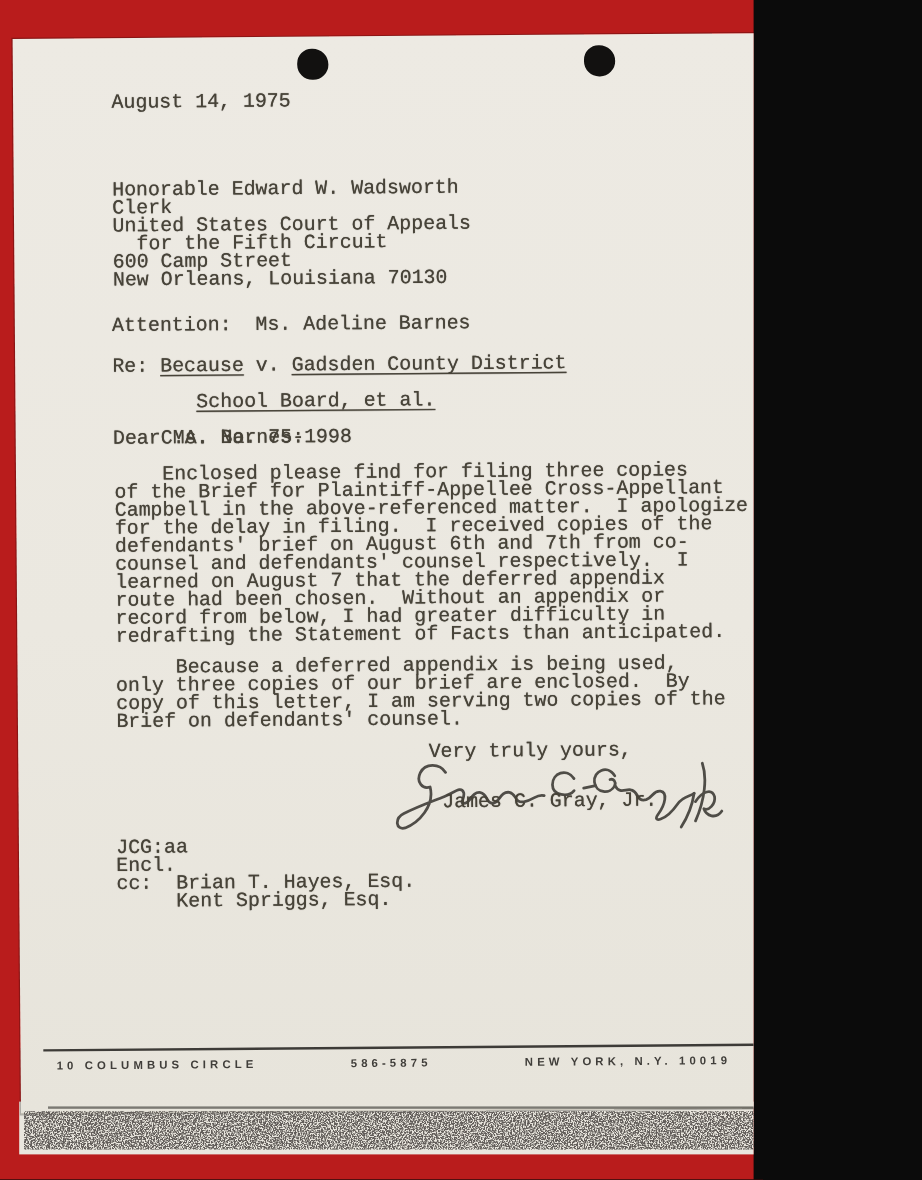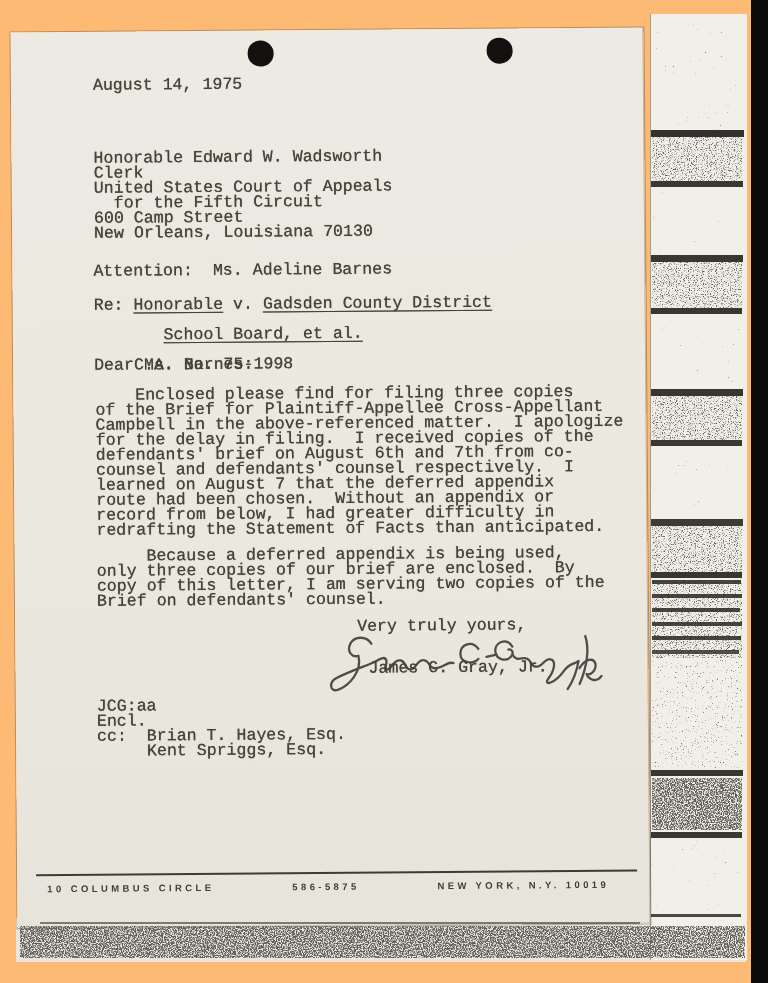--- a/index.html
+++ b/index.html
@@ -1,16 +1,16 @@
 <!DOCTYPE html>
 <html><head>
 <meta charset="utf-8">
 <style>
   html,body{margin:0;padding:0;background:#0b0b0b;}
-  .stage{position:relative;width:751px;height:983px;background:#fdba74;overflow:hidden;
+  .stage{position:relative;width:628px;height:983px;background:#b91c1c;overflow:hidden;
          font-family:"Liberation Mono","DejaVu Sans Mono",monospace;}
   
   .backing{position:absolute;left:16px;top:918px;width:730px;height:44px;background:#e9e6de;}
   
   .paper{position:absolute;left:14px;top:30px;width:632px;height:895px;
          background:linear-gradient(180deg,#edeae3 0%,#ebe8e0 55%,#e7e4db 100%);
          transform:rotate(-0.45deg);
          border-right:1px solid #bdb9ae;border-bottom:1px solid #c5c1b6;
          box-shadow:0 0 0 1px rgba(0,0,0,0.25);}
   .paper *{position:absolute;}
@@ -61,21 +61,21 @@
     <pre class="txt address">Honorable Edward W. Wadsworth
 Clerk
 United States Court of Appeals
   for the Fifth Circuit
 600 Camp Street
 New Orleans, Louisiana 70130</pre>
 
     <div class="txt attention">Attention:  Ms. Adeline Barnes</div>
 
     <div class="re">
-      <div class="txt line" style="left:0;top:0;"><span>Re: </span><span class="u">Honorable</span><span> v. </span><span class="u">Gadsden County District</span></div>
+      <div class="txt line" style="left:0;top:0;"><span>Re: </span><span class="u">Because</span><span> v. </span><span class="u">Gadsden County District</span></div>
       <div class="txt line" style="left:0;top:15px;"><span>       </span><span class="u">School Board, et al.</span></div>
       <div class="txt line" style="left:0;top:30px;">    C.A. No. 75-1998</div>
     </div>
 
     <div class="txt salutation">Dear Ms. Barnes:</div>
 
     <pre class="txt para1">    Enclosed please find for filing three copies
 of the Brief for Plaintiff-Appellee Cross-Appellant
 Campbell in the above-referenced matter.  I apologize
 for the delay in filing.  I received copies of the

